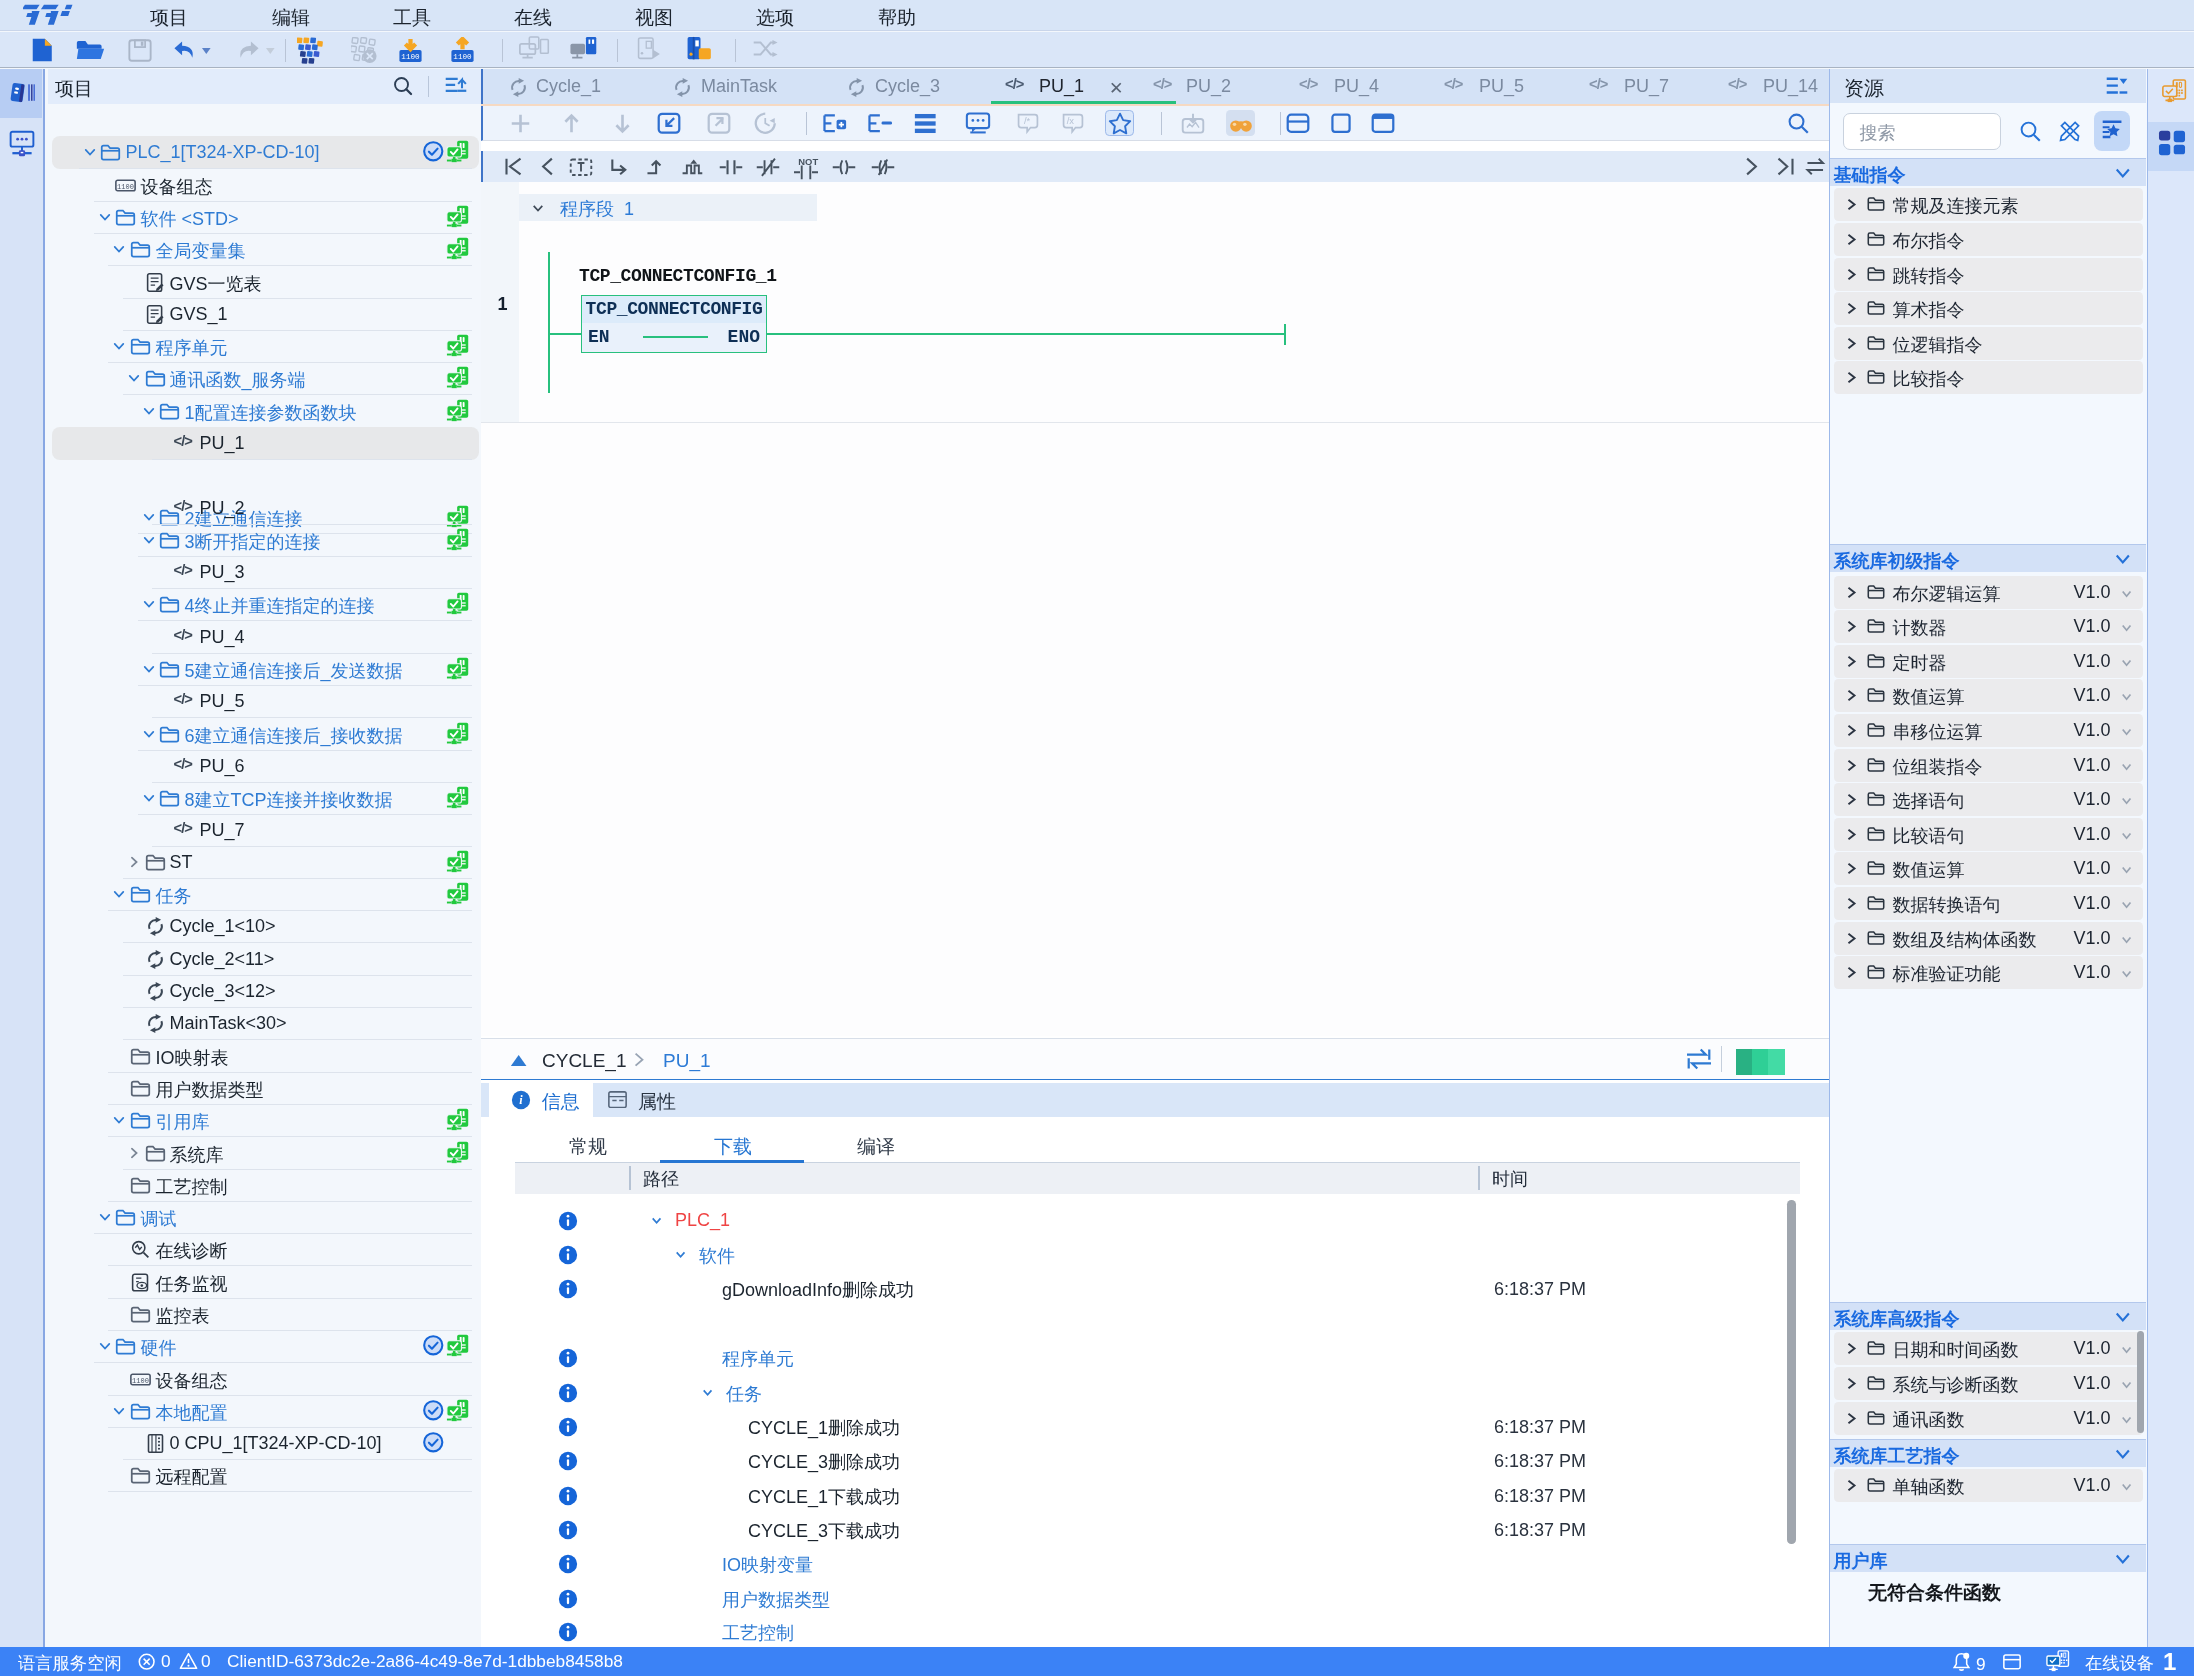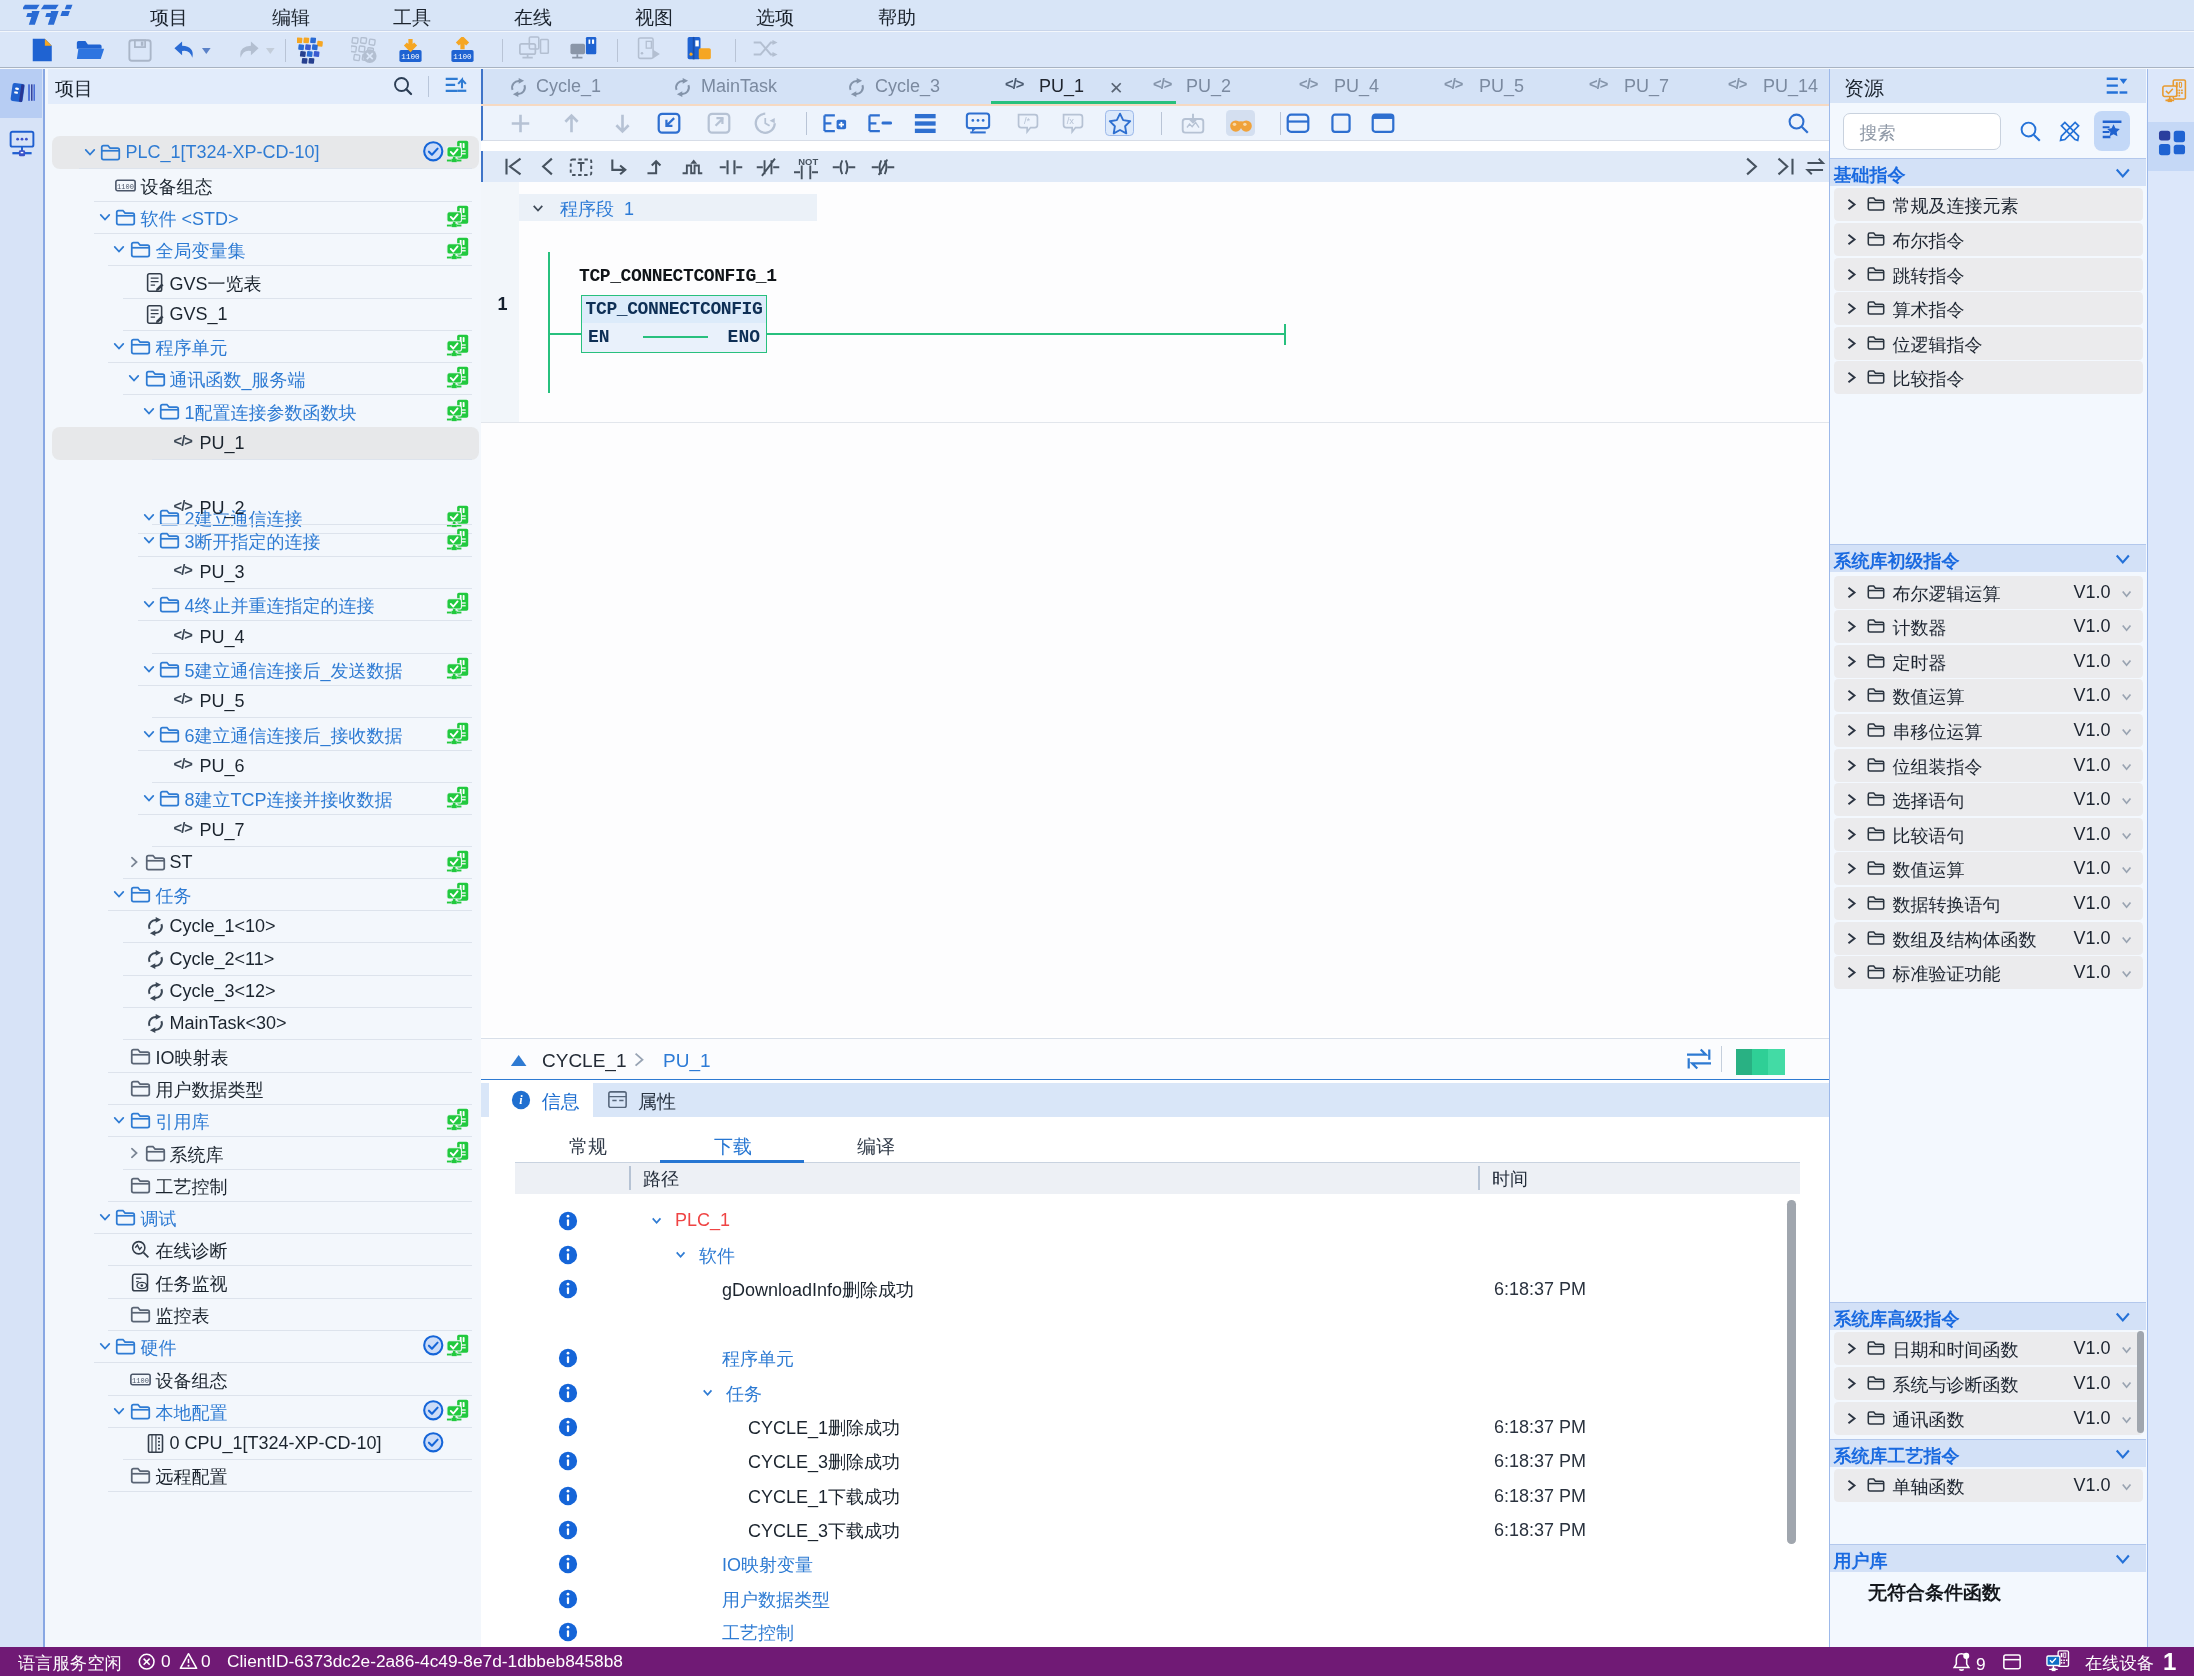--- a/index.html
+++ b/index.html
@@ -63,21 +63,21 @@
 .rhdr .ht{position:absolute;left:3.5px;top:3.5px;font-size:18px;font-weight:bold;color:#1a6ae0;}
 .rrow{position:absolute;left:3.5px;width:309px;height:33px;background:#ebebed;border-radius:4.3px;font-size:18px;color:#1c2430;}
 .rrow .rchv{position:absolute;left:11.2px;top:9.5px;width:13px;height:13px;}
 .rrow .rfold{position:absolute;left:33px;top:7.8px;width:18px;height:16.4px;}
 .rrow .rtxt{position:absolute;left:59px;top:6px;white-space:nowrap;}
 .rrow .rver{position:absolute;left:240px;top:6px;}
 .rrow .rdn{position:absolute;left:287px;top:12px;width:11.2px;height:11.2px;}
 
 #fstrip{left:2148px;top:69px;width:47px;height:1578px;background:#dce7fa;}
 
-#sbar{left:0;top:1647px;width:2195px;height:29px;background:#701a75;color:#fff;font-size:17.3px;}
+#sbar{left:0;top:1647px;width:2195px;height:29px;background:#3b82f6;color:#fff;font-size:17.3px;}
 .sit{position:absolute;top:4.3px;white-space:nowrap;}
 svg{display:block;}
 </style></head><body>
 <div id="root">
 
 <div class="abs" id="menubar">
 <div class="abs" style="left:23px;top:4.3px;">
         <svg width="54" height="22.5" viewBox="0 0 62 26" style="">
           <g fill="#2a6bd4">
             <path d="M2 1 h17 l-3.5 5 h-17 Z"></path>

